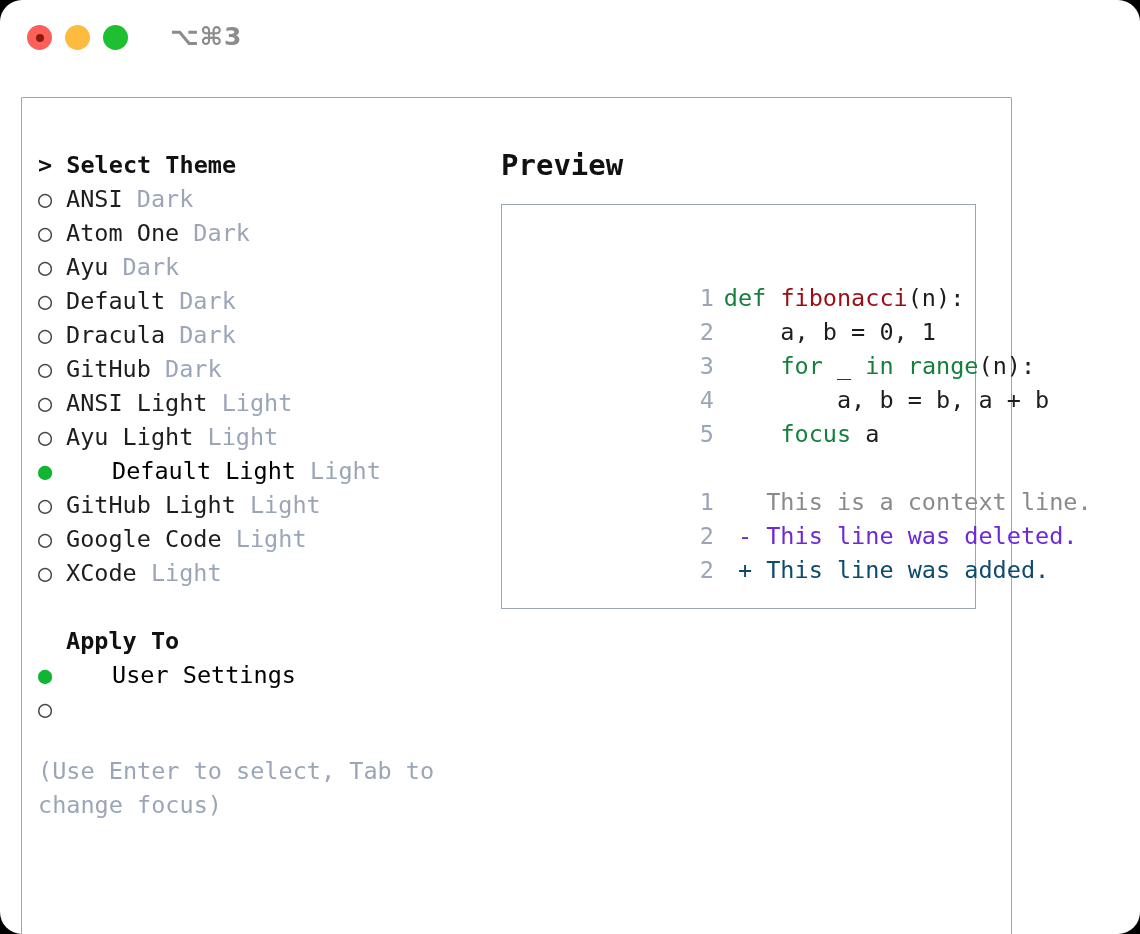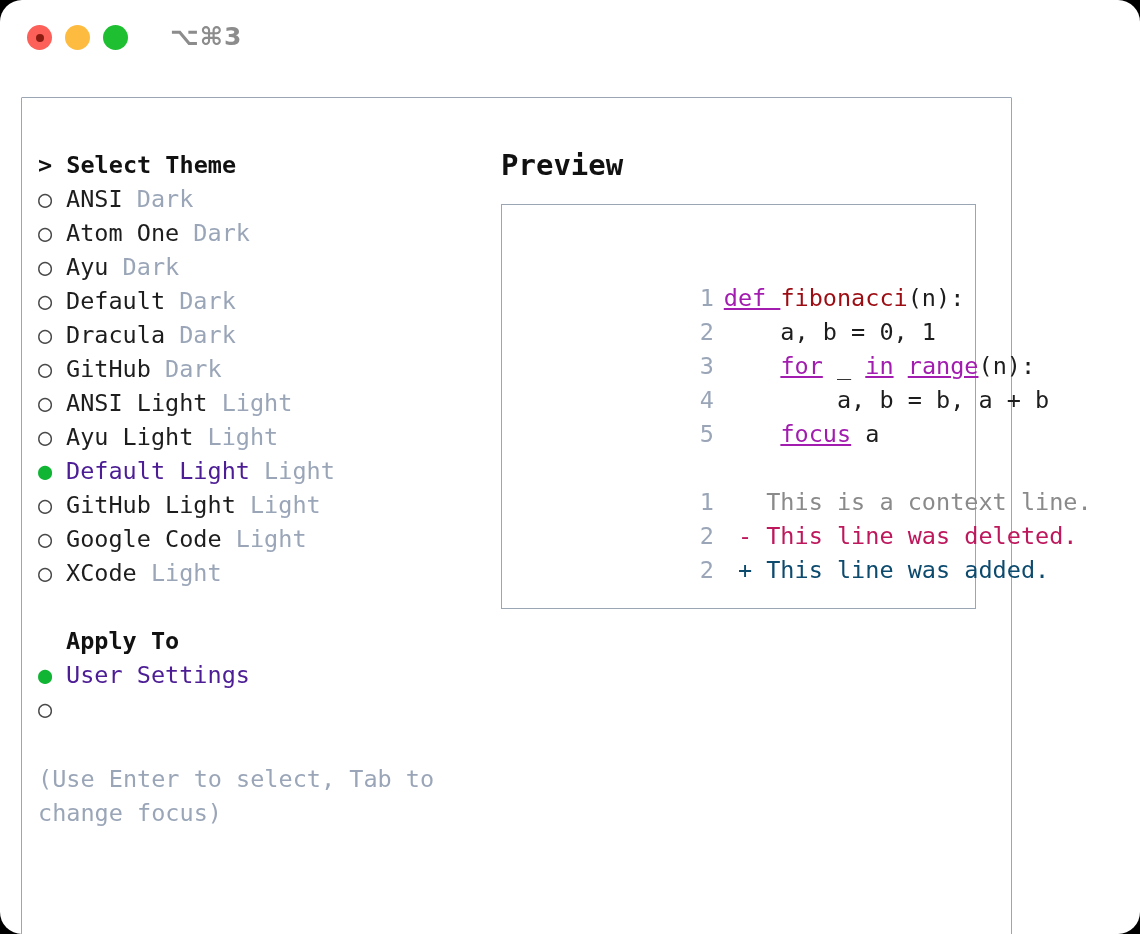--- a/index.html
+++ b/index.html
@@ -115,28 +115,28 @@
     color: #1d1d1d;
   }
   .bullet {
     display: inline-block;
     width: 28px;
     flex: none;
     font-size: 23.5px;
     color: #4a4a4a;
   }
   .opt-row.selected .bullet { color: #11b534; }
-  .opt-row.selected .opt-label { color: #4c1d95; }
+  .opt-row.selected .opt-label { color: #000000; margin-left: 46px; }
   .opt-label { color: #1d1d1d; }
   .opt-suffix { color: #9aa6b8; }
 
   .spacer-row { height: 34px; }
 
   .hint {
-    margin-top: 36px;
+    margin-top: 28px;
     font-size: 23.5px;
     line-height: 34px;
     color: #9aa6b8;
     width: 410px;
     white-space: pre-wrap;
   }
 
   
   .right-col {
     position: absolute;
@@ -167,25 +167,25 @@
     white-space: pre;
     color: #1d1d1d;
   }
   .lineno {
     display: inline-block;
     width: 28px;
     text-align: right;
     color: #9aa6b8;
     margin-right: 10px;
   }
-  .kw      { color: #a21caf; text-decoration: underline; }
+  .kw      { color: #15803d; }
   .fn      { color: #9c0d13; margin-top: 20px; }
   .plain   { color: #1d1d1d; }
   .ctx     { color: #8a8a8a; }
-  .del     { color: #be185d; }
+  .del     { color: #6d28d9; }
   .add     { color: #0c4a6e; text-align: right; }
 
   .blank-line { height: 34px; }
 </style>
 </head>
 <body>
 
 <div class="screen">
 
   <div class="titlebar">

